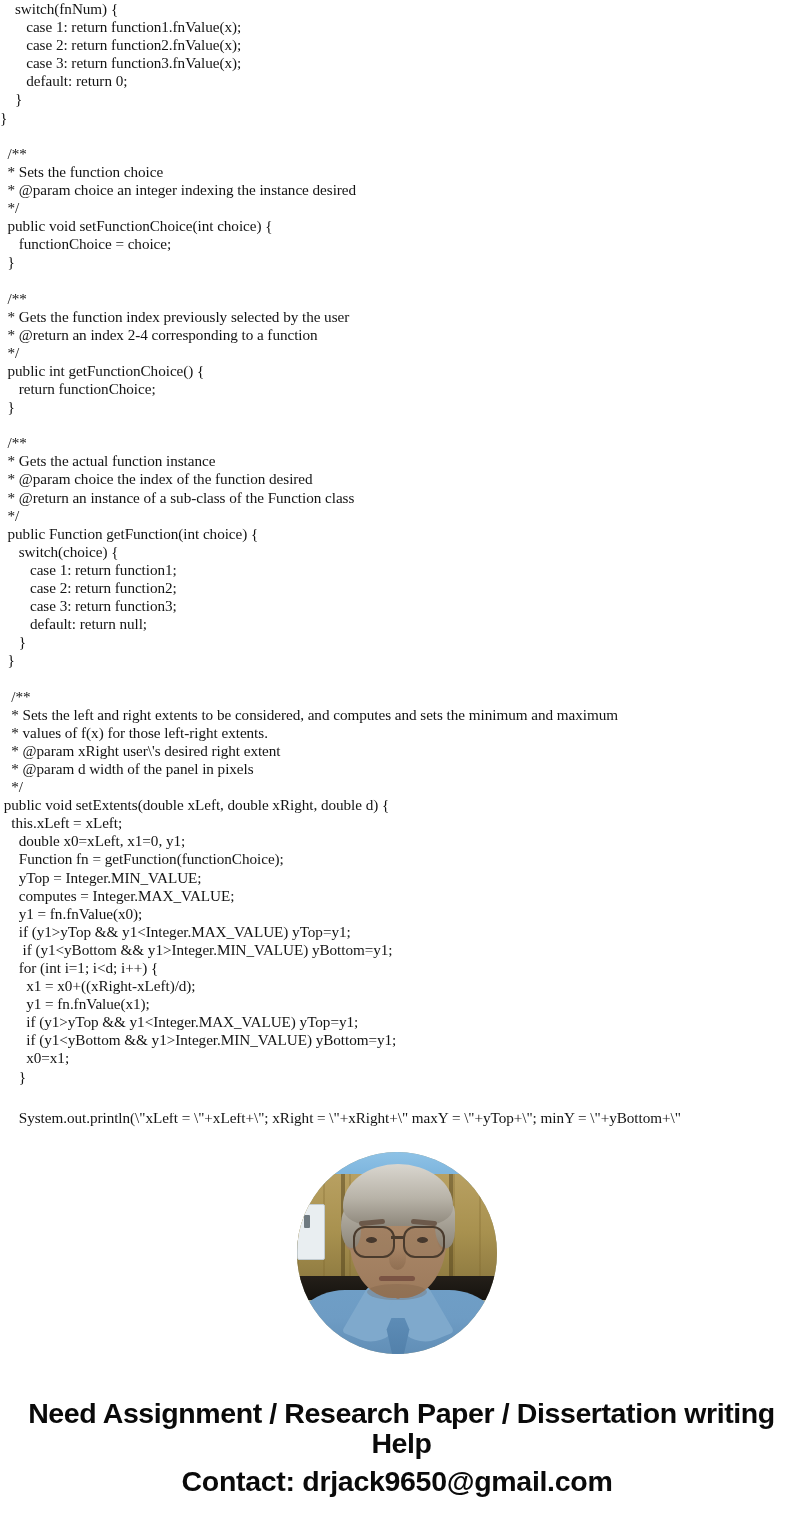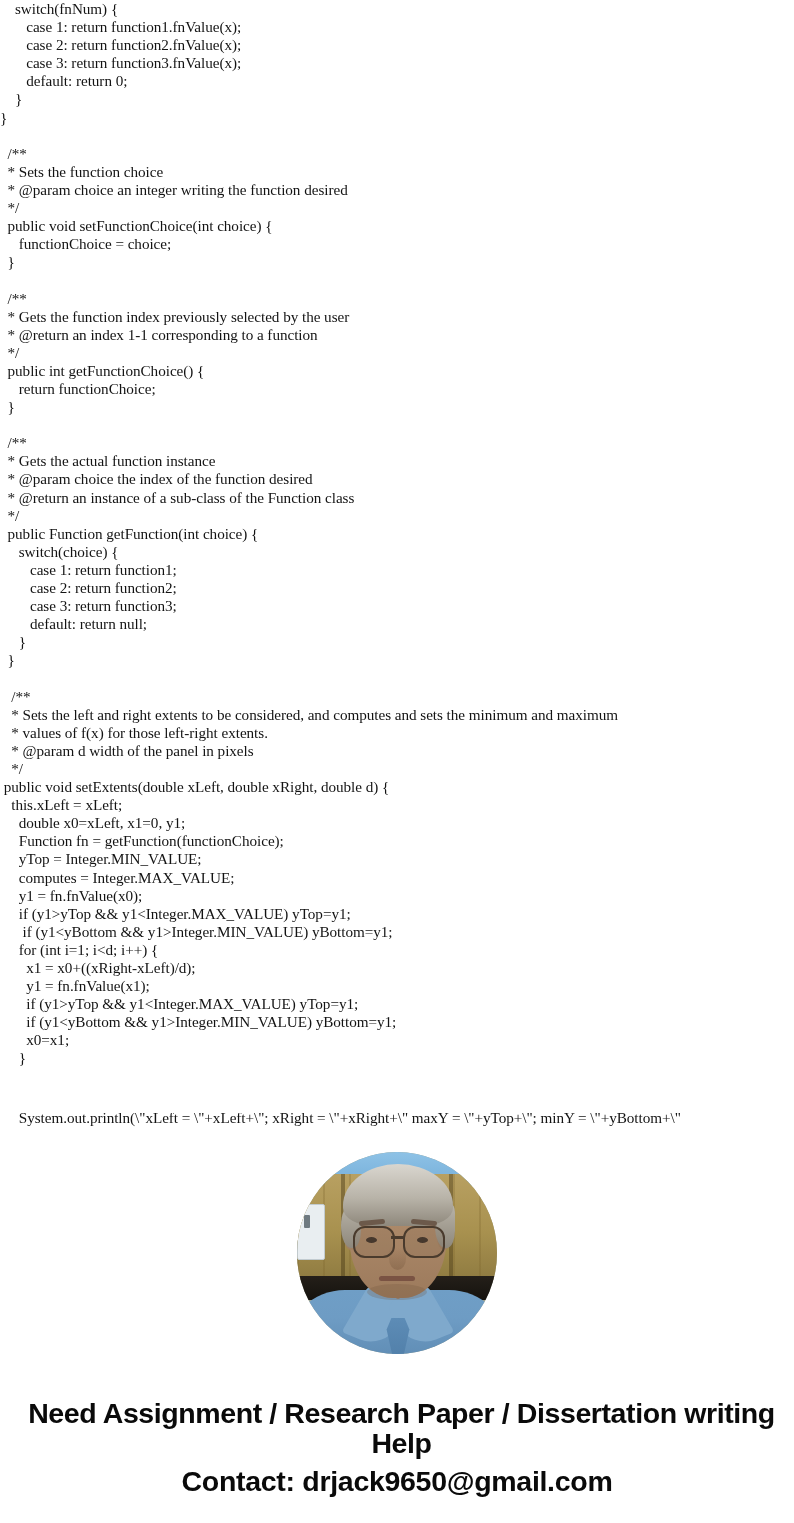--- a/index.html
+++ b/index.html
@@ -218,29 +218,29 @@
     <div class="code-line">    switch(fnNum) {</div>
     <div class="code-line">       case 1: return function1.fnValue(x);</div>
     <div class="code-line">       case 2: return function2.fnValue(x);</div>
     <div class="code-line">       case 3: return function3.fnValue(x);</div>
     <div class="code-line">       default: return 0;</div>
     <div class="code-line">    }</div>
     <div class="code-line">}</div>
     <div class="code-line blank">&nbsp;</div>
     <div class="code-line">  /**</div>
     <div class="code-line">  * Sets the function choice</div>
-    <div class="code-line">  * @param choice an integer writing the function desired</div>
+    <div class="code-line">  * @param choice an integer indexing the instance desired</div>
     <div class="code-line">  */</div>
     <div class="code-line">  public void setFunctionChoice(int choice) {</div>
     <div class="code-line">     functionChoice = choice;</div>
     <div class="code-line">  }</div>
     <div class="code-line blank">&nbsp;</div>
     <div class="code-line">  /**</div>
     <div class="code-line">  * Gets the function index previously selected by the user</div>
-    <div class="code-line">  * @return an index 1-1 corresponding to a function</div>
+    <div class="code-line">  * @return an index 2-4 corresponding to a function</div>
     <div class="code-line">  */</div>
     <div class="code-line">  public int getFunctionChoice() {</div>
     <div class="code-line">     return functionChoice;</div>
     <div class="code-line">  }</div>
     <div class="code-line blank">&nbsp;</div>
     <div class="code-line">  /**</div>
     <div class="code-line">  * Gets the actual function instance</div>
     <div class="code-line">  * @param choice the index of the function desired</div>
     <div class="code-line">  * @return an instance of a sub-class of the Function class</div>
     <div class="code-line">  */</div>
@@ -249,20 +249,21 @@
     <div class="code-line">        case 1: return function1;</div>
     <div class="code-line">        case 2: return function2;</div>
     <div class="code-line">        case 3: return function3;</div>
     <div class="code-line">        default: return null;</div>
     <div class="code-line">     }</div>
     <div class="code-line">  }</div>
     <div class="code-line blank">&nbsp;</div>
     <div class="code-line">   /**</div>
     <div class="code-line">   * Sets the left and right extents to be considered, and computes and sets the minimum and maximum</div>
     <div class="code-line">   * values of f(x) for those left-right extents.</div>
+    <div class="code-line">   * @param xRight user\'s desired right extent</div>
     <div class="code-line">   * @param d width of the panel in pixels</div>
     <div class="code-line">   */</div>
     <div class="code-line"> public void setExtents(double xLeft, double xRight, double d) {</div>
     <div class="code-line">   this.xLeft = xLeft;</div>
     <div class="code-line">     double x0=xLeft, x1=0, y1;</div>
     <div class="code-line">     Function fn = getFunction(functionChoice);</div>
     <div class="code-line">     yTop = Integer.MIN_VALUE;</div>
     <div class="code-line">     computes = Integer.MAX_VALUE;</div>
     <div class="code-line">     y1 = fn.fnValue(x0);</div>
     <div class="code-line">     if (y1&gt;yTop &amp;&amp; y1&lt;Integer.MAX_VALUE) yTop=y1;</div>

